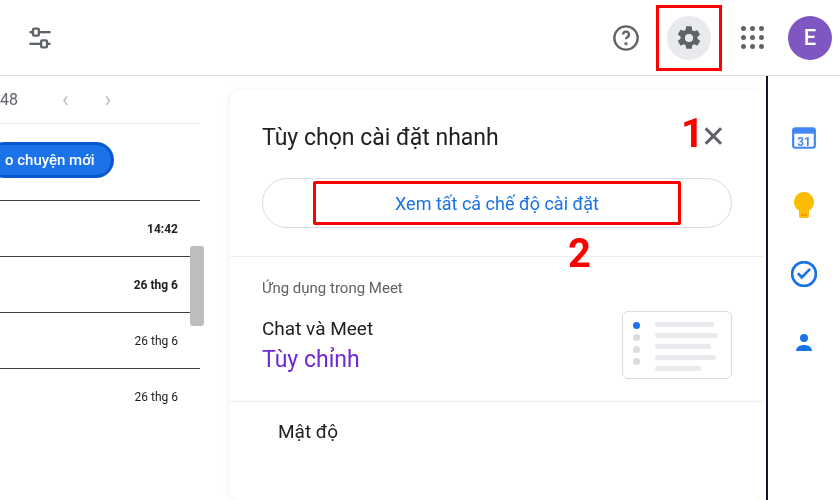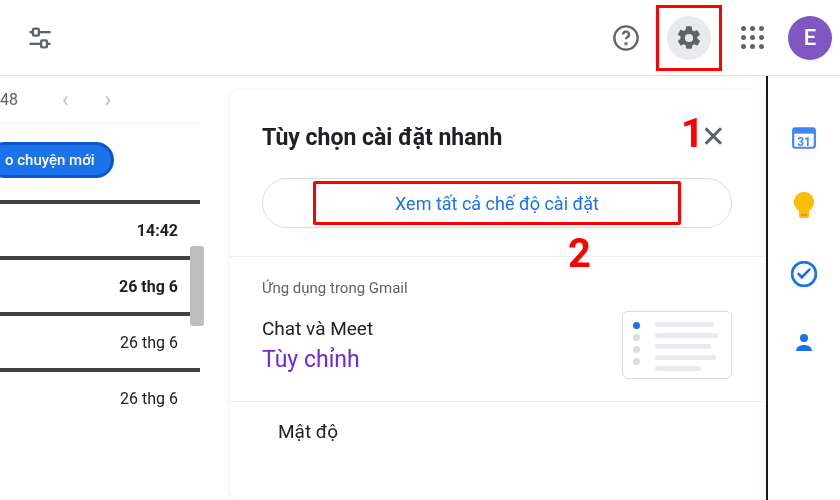--- a/index.html
+++ b/index.html
@@ -89,24 +89,24 @@
     color:#fff;
     border-radius:18px;
     font-size:15px;
     font-weight:500;
     padding:6px 16px;
     border:3px solid #0b57d0;
     margin-left:-14px;
   }
   .inbox-item{
     height:56px;
-    border-top:4px solid #404040;
+    border-top:1px solid #404040;
     display:flex; align-items:center; justify-content:flex-end;
     padding-right:22px;
-    font-size:16px;
+    font-size:12px;
     color:#202124;
   }
   .inbox-item.bold{ font-weight:700; }
   .scroll-hint{
     position:absolute;
     left:190px; top:170px;
     width:14px; height:80px;
     background:#bdbdbd;
     border-radius:3px;
   }
@@ -121,21 +121,21 @@
     background:#fff;
     border-radius:10px;
     box-shadow: -2px 0 6px rgba(0,0,0,0.05);
     padding:28px 32px 0 32px;
   }
   .panel-header{
     display:flex; justify-content:space-between; align-items:center;
   }
   .panel-title{
     font-size:23px;
-    font-weight:700;
+    font-weight:400;
     color:#202124;
   }
   .panel-close{
     font-size:30px;
     color:#5f6368;
     cursor:pointer;
     line-height:1;
     padding:4px 6px;
   }
   .marker1{
@@ -293,21 +293,21 @@
 
   <div class="see-all">
     <span>Xem tất cả chế độ cài đặt</span>
     <div class="see-all-redbox"></div>
   </div>
 
   <span class="marker2">2</span>
 
   <div class="divider"></div>
 
-  <div class="section-label">Ứng dụng trong Gmail</div>
+  <div class="section-label">Ứng dụng trong Meet</div>
 
   <div class="chat-row">
     <div class="chat-text">
       <div class="line1">Chat và Meet</div>
       <div class="line2">Tùy chỉnh</div>
     </div>
     <div class="thumb">
       <div class="side">
           <span></span>
           <span></span>

